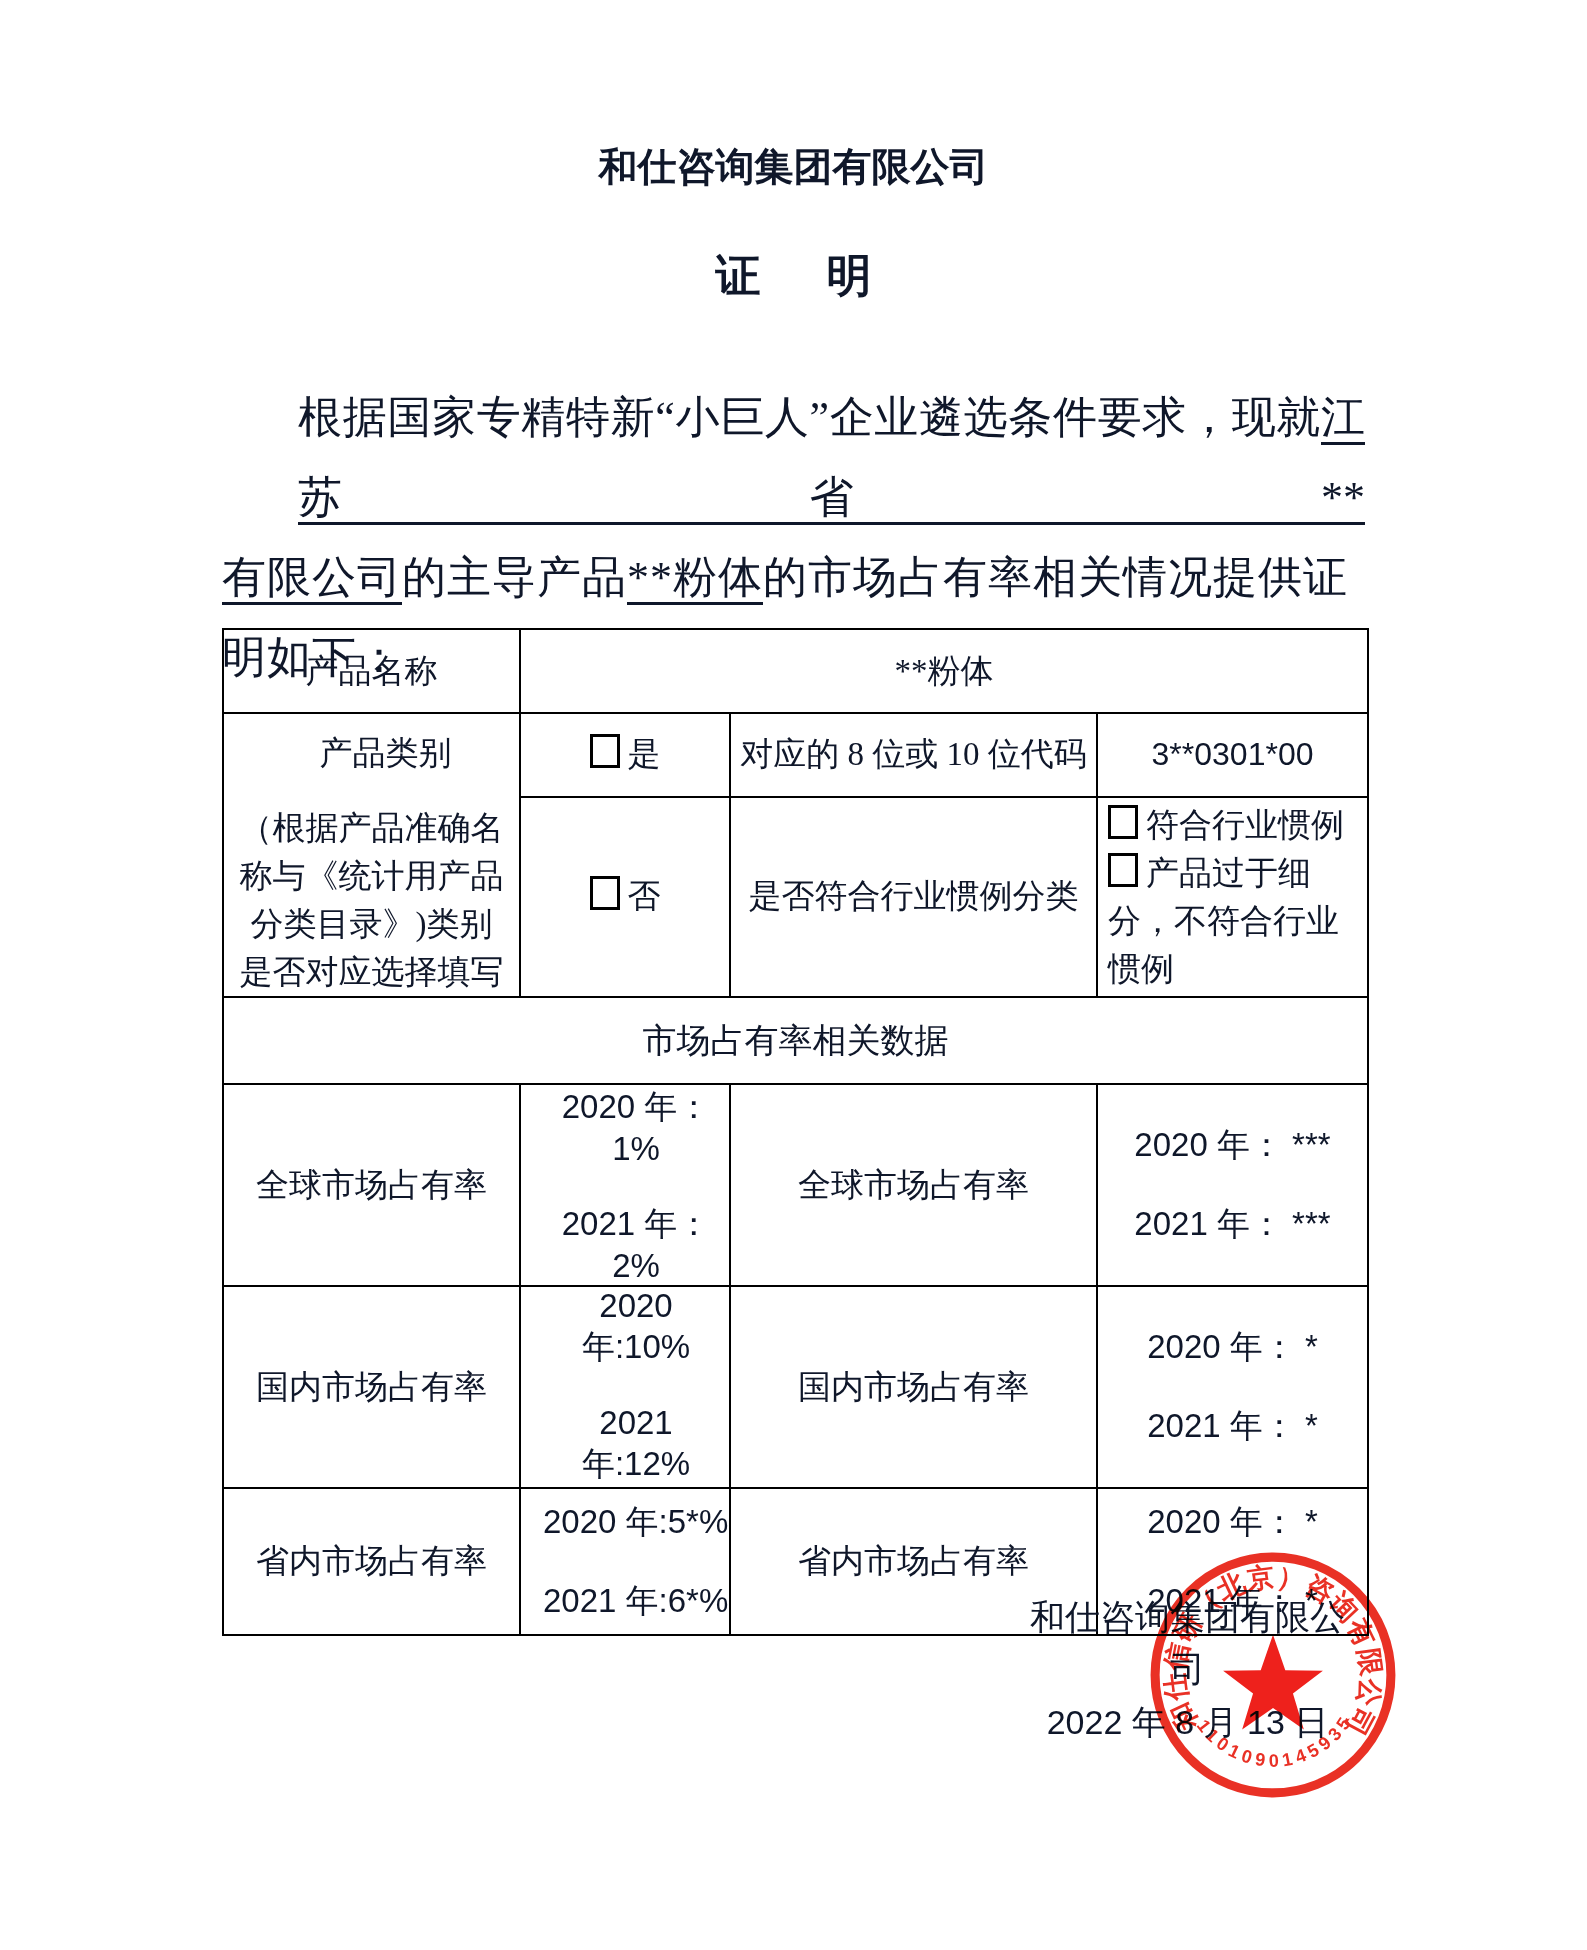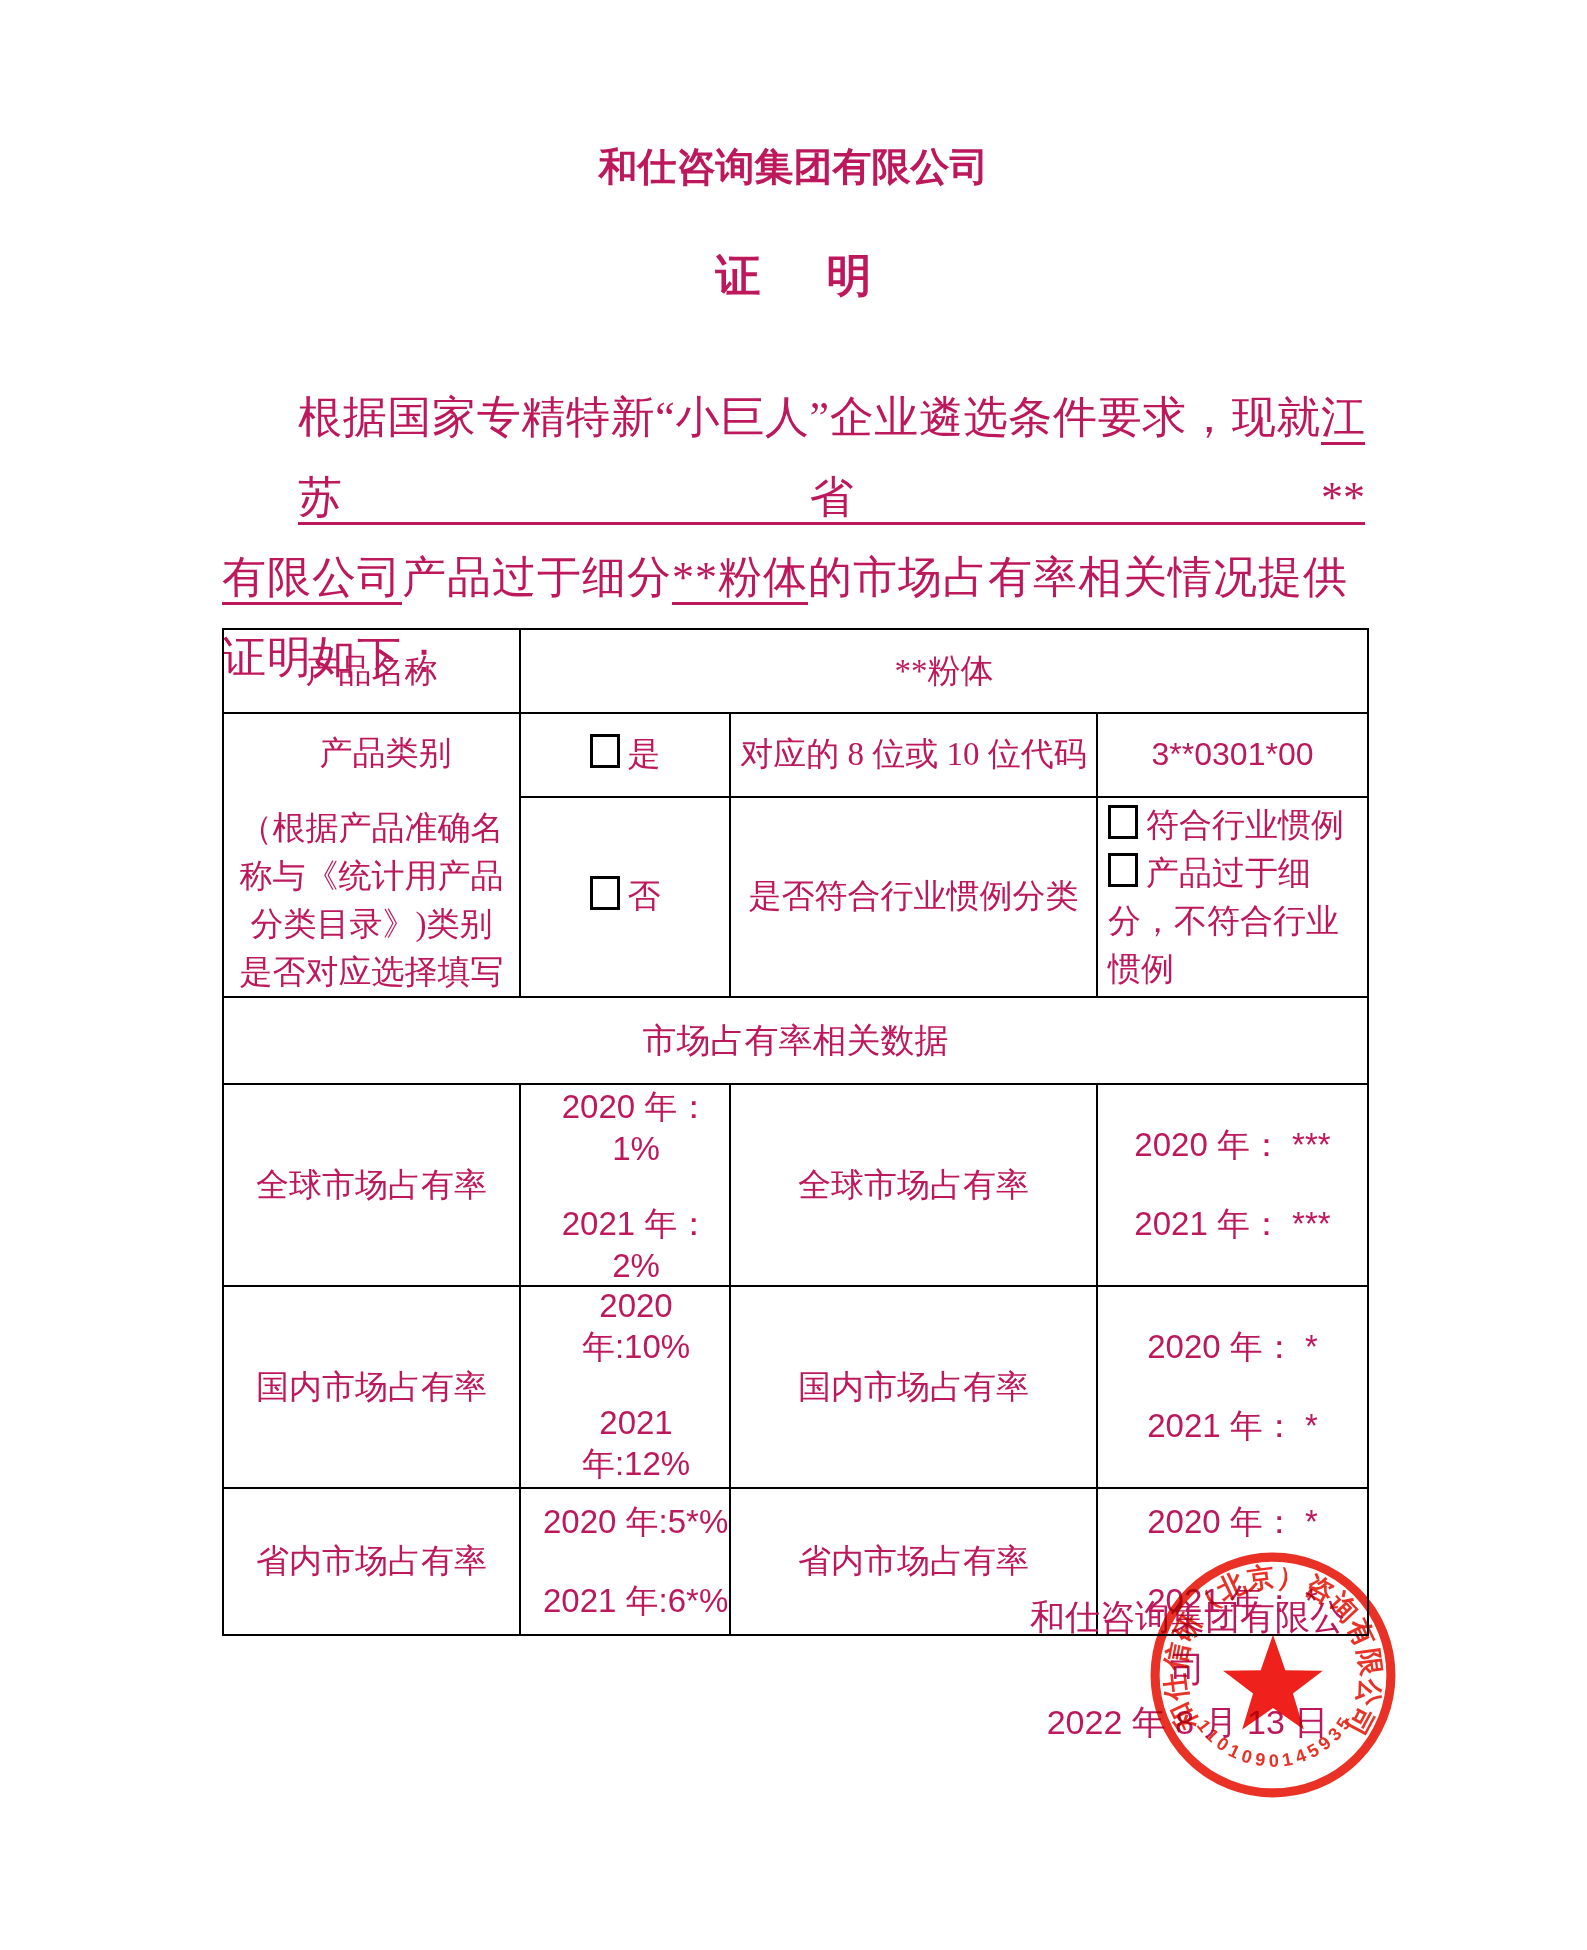--- a/index.html
+++ b/index.html
@@ -1,18 +1,18 @@
 <!DOCTYPE html>
 <html><head>
 <meta charset="utf-8">
 <style>
   html,body { margin:0; padding:0; background:#ffffff; }
   .page {
     position:relative; width:1587px; height:1950px; background:#fff;
-    font-family:"Liberation Serif","DejaVu Serif",serif; color:#be185d; overflow:hidden;
+    font-family:"Liberation Serif","DejaVu Serif",serif; color:#0f172a; overflow:hidden;
   }
 
   
   .company-title {
     position:absolute; top:140px; left:0; width:100%;
     text-align:center; font-size:39px; font-weight:bold;
   }
   .doc-title {
     position:absolute; top:246px; left:0; width:100%;
     text-align:center; font-size:45px; font-weight:bold;
@@ -80,21 +80,21 @@
 <div class="page">
 
   <div class="company-title">和仕咨询集团有限公司</div>
 
   <div class="doc-title">
     <span class="t1">证</span><span class="t2">明</span>
   </div>
 
   <div class="intro">
     <div class="line1"><span>根据国家专精特新“小巨人”企业遴选条件要求，现就</span><span class="ul">江苏省**</span></div>
-    <div class="line2"><span class="ul">有限公司</span><span>产品过于细分</span><span class="ul">**粉体</span><span>的市场占有率相关情况提供证明如下：</span></div>
+    <div class="line2"><span class="ul">有限公司</span><span>的主导产品</span><span class="ul">**粉体</span><span>的市场占有率相关情况提供证明如下：</span></div>
   </div>
 
   <table class="cert">
     <colgroup>
       <col style="width:297px">
         <col style="width:210px">
         <col style="width:367px">
         <col style="width:271px">
     </colgroup>
     <tbody>

